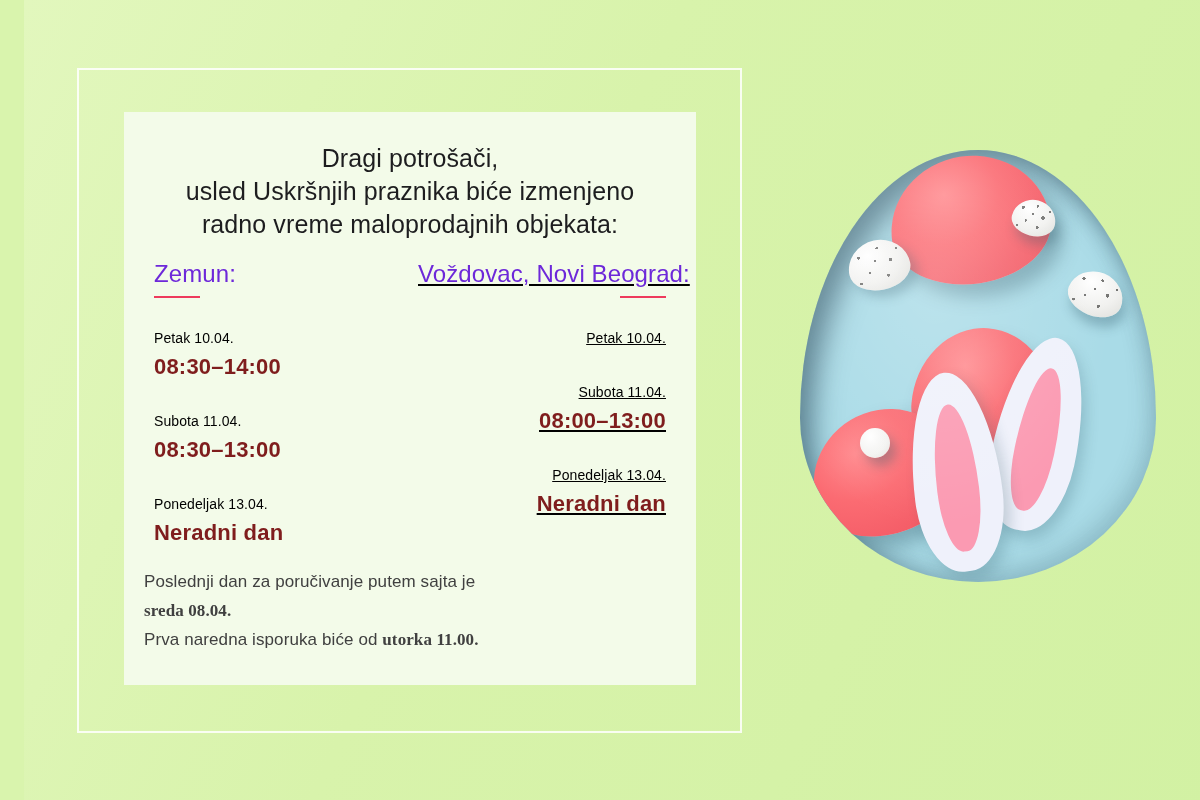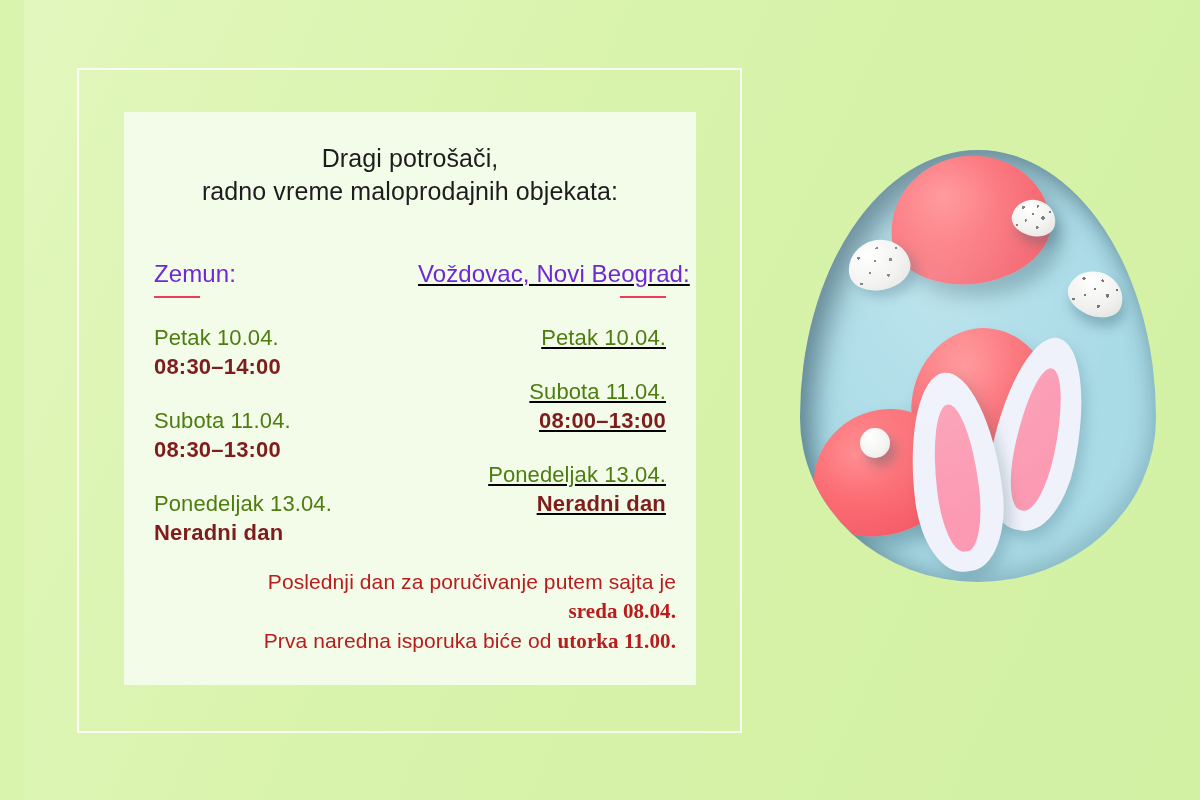--- a/index.html
+++ b/index.html
@@ -57,33 +57,33 @@
   .col-left .col-head{text-align:left;}
   .col-right .col-head{text-align:right;}
   .rule{
     height:2px;background:#ee3a5c;width:46px;margin-top:8px;
   }
   .col-right .rule{margin-left:auto;}
 
   .blk{margin-top:26px;}
   .blk:first-of-type{margin-top:30px;}
   .day{
-    font-size:22px;color:#4d7c0f;line-height:28px;
+    font-size:14px;color:#000000;line-height:28px;
     letter-spacing:.1px;white-space:nowrap;
   }
   .hours{
     font-size:22px;color:#7f1d1d;font-weight:bold;line-height:29px;
     letter-spacing:.2px;white-space:nowrap;
   }
 
   
   .note{
     position:absolute;left:20px;right:20px;top:455px;
-    text-align:right;color:#b91c1c;
-    font-size:21px;line-height:29px;letter-spacing:.1px;
+    text-align:left;color:#404040;
+    font-size:17px;line-height:29px;letter-spacing:.1px;
   }
   .note div{white-space:nowrap;}
   .note b{font-weight:bold;font-family:Liberation Serif, serif;}
 
   
   .photo{
     position:absolute;left:740px;top:120px;width:440px;height:560px;
   }
   .egg-hole{
     position:absolute;left:36px;top:30px;width:356px;height:432px;
@@ -146,20 +146,21 @@
 
 <div id="stage">
 
   <div class="frame"></div>
 
   <div class="card">
 
     <div class="card-inner">
       <div class="heading">
         <div>Dragi potrošači,</div>
+        <div>usled Uskršnjih praznika biće izmenjeno</div>
         <div>radno vreme maloprodajnih objekata:</div>
       </div>
     </div>
 
     <div class="sched">
 
       <div class="col col-left">
         <div class="col-head">Zemun:</div>
         <div class="rule"></div>
 

